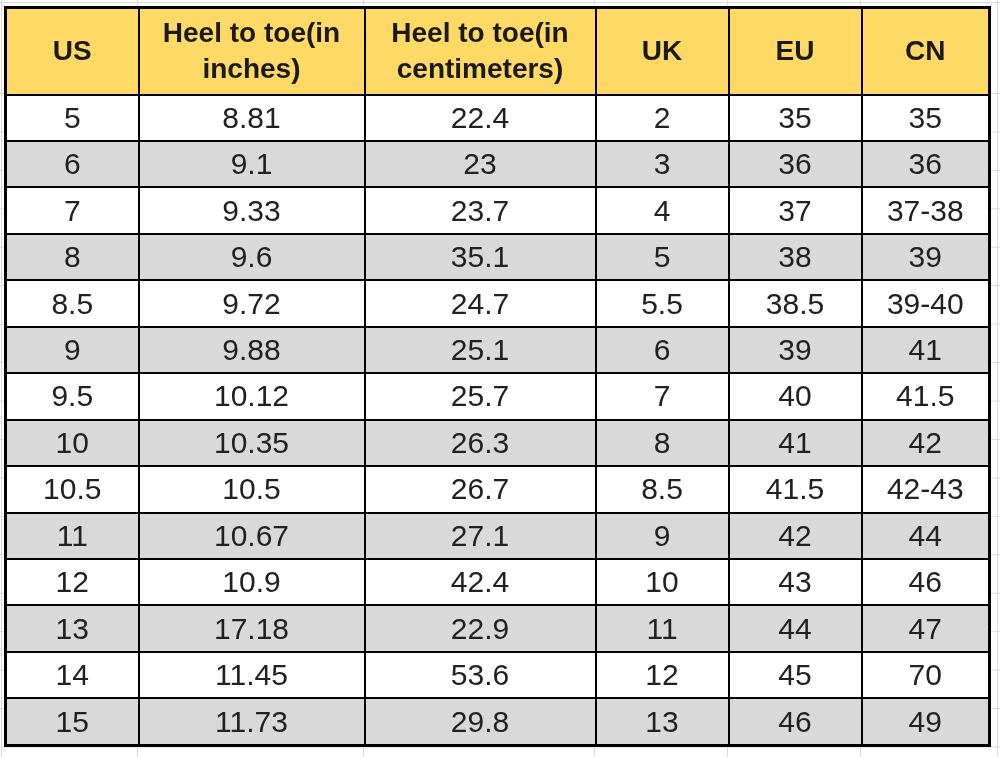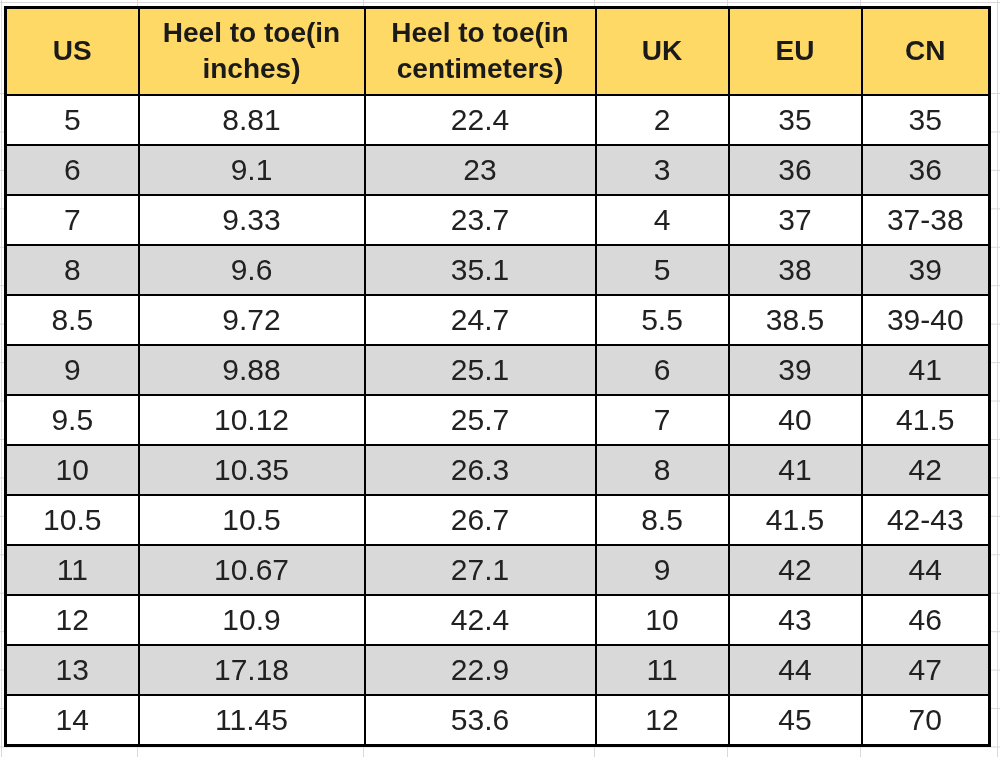--- a/index.html
+++ b/index.html
@@ -217,16 +217,24 @@
           <td>47</td>
         </tr>
         <tr>
           <td>14</td>
           <td>11.45</td>
           <td>53.6</td>
           <td>12</td>
           <td>45</td>
           <td>70</td>
         </tr>
+        <tr>
+          <td>15</td>
+          <td>11.73</td>
+          <td>29.8</td>
+          <td>13</td>
+          <td>46</td>
+          <td>49</td>
+        </tr>
       </tbody>
   </table>
 
 </div>
 
 </body></html>

